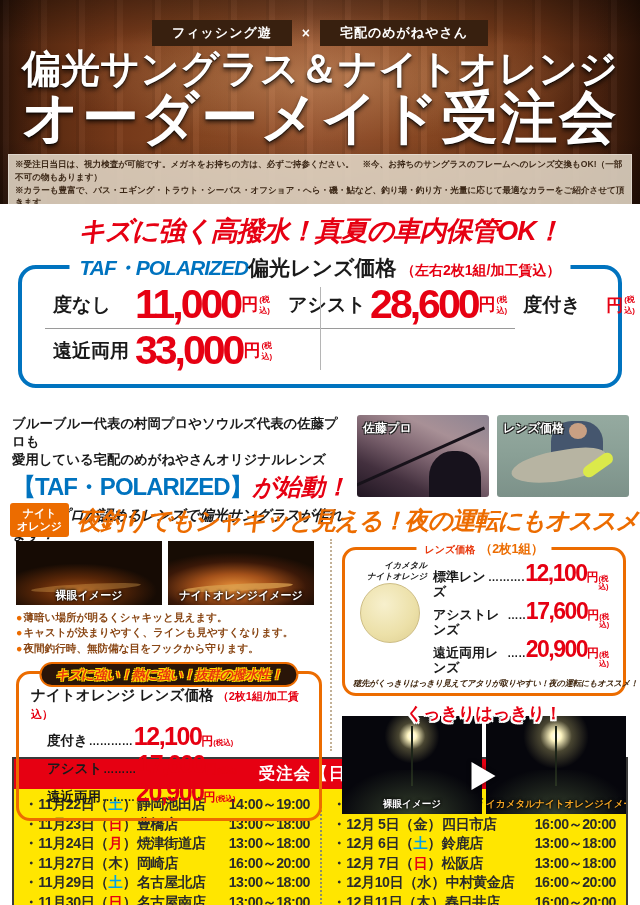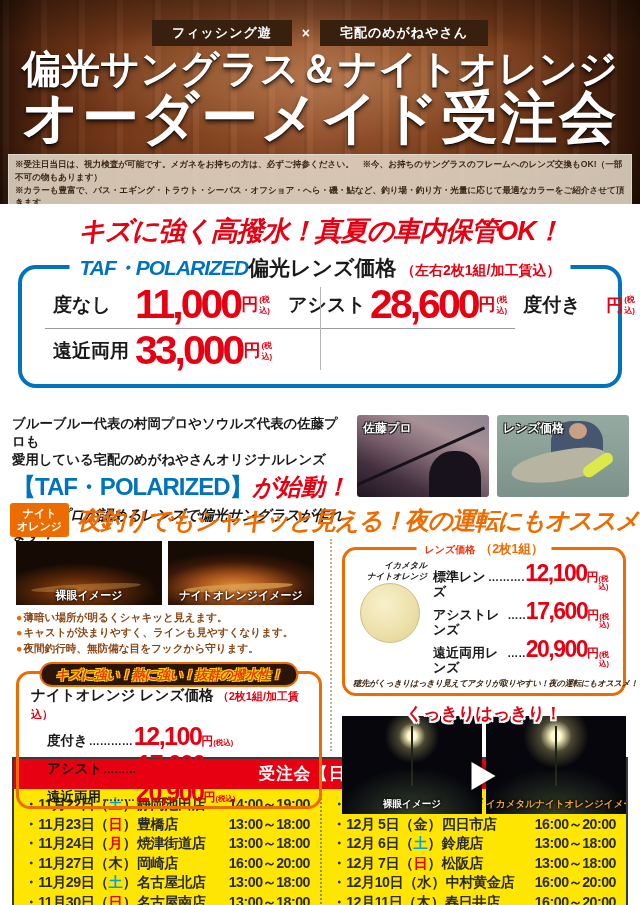--- a/index.html
+++ b/index.html
@@ -83,21 +83,21 @@
   .nimg-dark { background:radial-gradient(ellipse 70% 55% at 42% 78%, #a04e16 0%, #5a2708 38%, #160b04 78%), #120a04; }
   .nimg-bright { background:radial-gradient(ellipse 75% 60% at 45% 72%, #e8913a 0%, #a4511a 34%, #3a1808 66%, #170c04 90%), #140b04; }
   .nimg-bright::before, .nimg-dark::before { content:""; position:absolute; left:10%; bottom:14px; width:75%; height:7px;
     background:#d8a050; border-radius:50%; opacity:.75; transform:rotate(-3deg); }
   .nimg-dark::before { opacity:.38; }
 
   .bullets { margin-top:5px; }
   .bullets .b { font-size:10.6px; font-weight:900; color:#8a4715; line-height:1.44; }
   .bullets .dot { color:#ec6c00; margin-right:1px; }
 
-  .nprice-box { position:relative; margin-top:15px; border:3px solid #ec6c00; border-radius:14px; padding:10px 12px 0; }
+  .nprice-box { position:relative; margin-top:15px; border:3px solid #ec6c00; border-radius:14px; padding:10px 12px 12px; }
   .pill { position:absolute; top:-12px; left:50%; transform:translateX(-50%); background:#2a1508;
     border:2px solid #ec6c00; border-radius:999px; padding:1px 14px; white-space:nowrap; }
   .pill span { font-size:13px; font-weight:900; font-style:italic; color:#e8380d; letter-spacing:-0.5px;
     text-shadow:-1px -1px 0 #ffd800,1px -1px 0 #ffd800,-1px 1px 0 #ffd800,1px 1px 0 #ffd800; }
   .nprice-title { font-size:14.6px; font-weight:900; color:#1a1a1a; margin-top:2px; }
   .nprice-title .tn { color:#e60012; font-size:11px; }
   .prow { display:flex; align-items:baseline; padding-left:16px; line-height:1.12; }
   .prow .pl { font-size:13.5px; font-weight:900; color:#1a1a1a; }
   .prow .pd { font-size:11px; font-weight:bold; color:#1a1a1a; overflow:hidden; white-space:nowrap; margin:0 1px; }
   .prow .pp { font-size:25px; font-weight:900; color:#e60012; letter-spacing:-1.5px; }

